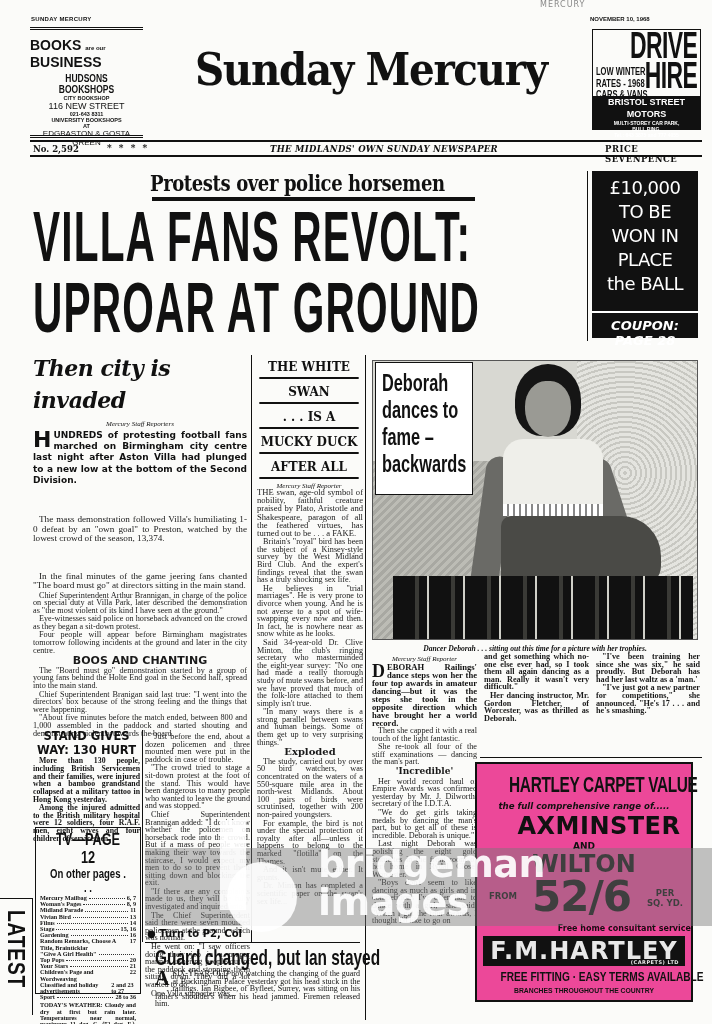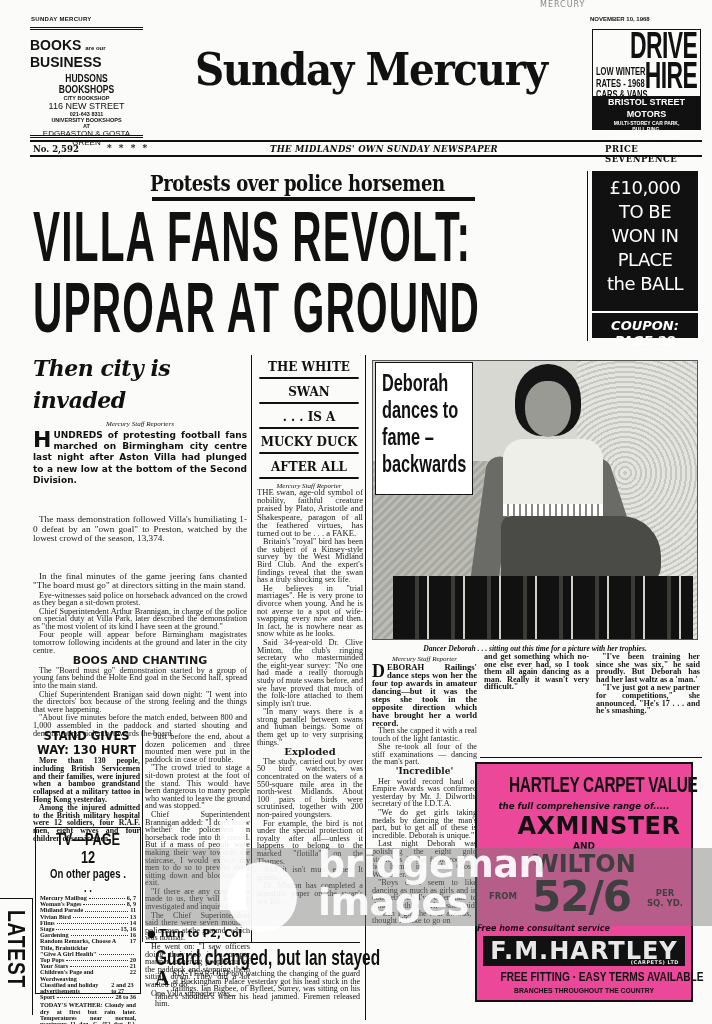--- a/index.html
+++ b/index.html
@@ -123,21 +123,21 @@
   
   #hartley { left: 475px; top: 762px; width: 218px; height: 240px; border: 2.5px solid #111; background: #ec4899; }
   #hartley .ht { position: absolute; left: 0; right: 0; top: 8px; text-align: center; font-family: "Liberation Sans", sans-serif; font-weight: bold; font-size: 22px; transform: scaleX(0.7); letter-spacing: -0.5px; white-space: nowrap; }
   #hartley .range { position: absolute; left: 0; right: 0; top: 37px; text-align: center; font-family: "DejaVu Sans", sans-serif; font-style: italic; font-weight: bold; font-size: 8.6px; }
   #hartley .ax { position: absolute; left: 0; right: 0; top: 48px; text-align: center; font-family: "DejaVu Sans", sans-serif; font-weight: bold; font-size: 24px; letter-spacing: 0.5px; padding-left: 30px; }
   #hartley .and { position: absolute; left: 0; right: 0; top: 77px; text-align: center; font-family: "DejaVu Sans", sans-serif; font-weight: bold; font-size: 9px; }
   #hartley .wil { position: absolute; left: 0; right: 0; top: 86px; text-align: center; font-family: "DejaVu Sans", sans-serif; font-weight: bold; font-size: 24px; }
   #hartley .from { position: absolute; left: 12px; top: 127px; font-family: "DejaVu Sans", sans-serif; font-weight: bold; font-size: 8.5px; }
   #hartley .price { position: absolute; left: 55px; top: 108px; font-family: "DejaVu Sans", sans-serif; font-weight: bold; font-size: 42px; letter-spacing: -1px; }
   #hartley .per { position: absolute; left: 170px; top: 125px; font-family: "DejaVu Sans", sans-serif; font-weight: bold; font-size: 8.5px; line-height: 9.5px; text-align: center; }
-  #hartley .fhc { position: absolute; left: 0; right: 0; top: 160px; text-align: left; font-family: "DejaVu Sans", sans-serif; font-style: italic; font-weight: bold; font-size: 8px; }
+  #hartley .fhc { position: absolute; left: 0; right: 0; top: 160px; text-align: right; font-family: "DejaVu Sans", sans-serif; font-weight: bold; font-size: 8px; }
   #hartley .fm { position: absolute; left: 6px; right: 6px; top: 172px; height: 30px; background: #111; color: #e8e8e8; text-align: center; font-family: "DejaVu Sans", sans-serif; font-weight: bold; font-size: 24px; line-height: 30px; letter-spacing: 1px; }
   #hartley .fm small { position: absolute; right: 6px; bottom: 1px; font-size: 5px; line-height: 5px; letter-spacing: 0.5px; }
   #hartley .ff { position: absolute; left: 0; right: 0; top: 205px; text-align: center; font-family: "Liberation Sans", sans-serif; font-weight: bold; font-size: 13px; transform: scaleX(0.78); white-space: nowrap; }
   #hartley .br { position: absolute; left: 0; right: 0; top: 222px; text-align: center; font-family: "Liberation Sans", sans-serif; font-weight: bold; font-size: 8px; transform: scaleX(0.85); white-space: nowrap; }
 
   
   #wm-band { left: 145px; top: 848px; width: 567px; height: 78px; background: rgba(120,120,120,0.45); }
   #wm-logo { left: 227px; top: 862px; width: 70px; height: 70px; border-radius: 50%; background: rgba(255,255,255,0.9); }
   #wm-logo-stem { left: 220px; top: 820px; width: 26px; height: 90px; background: rgba(255,255,255,0.9); }
   #wm-text { left: 318px; top: 845px; font-family: "DejaVu Sans", sans-serif; font-weight: bold; font-size: 38px; line-height: 38px; color: rgba(255,255,255,0.92); letter-spacing: -0.5px; }
@@ -211,26 +211,26 @@
   <div>invaded</div>
 </div>
 <div class="abs byline" style="left:33px;top:420px;width:214px;">Mercury Staff Reporters</div>
 <div class="abs" id="lead">
   <span class="drop">H</span><span>UNDREDS of protesting football fans marched on Birmingham city centre last night after Aston Villa had plunged to a new low at the bottom of the Second Division.</span>
 </div>
 
 <div class="abs body-text" id="left-body">
   <p class="bigger">The mass demonstration followed Villa's humiliating 1-0 defeat by an "own goal" to Preston, watched by the lowest crowd of the season, 13,374.</p>
   <p class="bigger">In the final minutes of the game jeering fans chanted "The board must go" at directors sitting in the main stand.</p>
+  <p>Chief Superintendent Arthur Brannigan, in charge of the police on special duty at Villa Park, later described the demonstration as "the most violent of its kind I have seen at the ground."</p>
   <p>Eye-witnesses said police on horseback advanced on the crowd as they began a sit-down protest.</p>
-  <p>Chief Superintendent Arthur Brannigan, in charge of the police on special duty at Villa Park, later described the demonstration as "the most violent of its kind I have seen at the ground."</p>
   <p>Four people will appear before Birmingham magistrates tomorrow following incidents at the ground and later in the city centre.</p>
   <p id="boos">BOOS AND CHANTING</p>
   <p>The "Board must go" demonstration started by a group of young fans behind the Holte End goal in the Second half, spread into the main stand.</p>
-  <p>Chief Superintendent Branigan said down night: "I went into the directors' box because of the strong feeling and the things that were happening.</p>
+  <p>Chief Superintendent Branigan said last true: "I went into the directors' box because of the strong feeling and the things that were happening.</p>
   <p>"About five minutes before the match ended, between 800 and 1,000 assembled in the paddock and started shouting and demonstrating violently towards the board.</p>
 </div>
 
 <div class="rule" id="vrule-c"></div>
 
 <div class="abs" id="stand-box">
   <div class="h">STAND GIVES</div>
   <div class="h">WAY: 130 HURT</div>
   <div class="t" style="text-indent:6px;">More than 130 people, including British Servicemen and their families, were injured when a bamboo grandstand collapsed at a military tattoo in Hong Kong yesterday.</div>
   <div class="t" style="text-indent:6px;">Among the injured admitted to the British military hospital were 12 soldiers, four R.A.F. men, eight wives and four children of servicemen.</div>
@@ -385,20 +385,21 @@
     <p>She re-took all four of the stiff examinations — dancing the man's part.</p>
     <p id="incredible">'Incredible'</p>
     <p>Her world record haul of Empire Awards was confirmed yesterday by Mr. J. Dilworth, secretary of the I.D.T.A.</p>
     <p>"We do get girls taking medals by dancing the man's part, but to get all of these is incredible. Deborah is unique."</p>
     <p>Last night Deborah was polishing the eight gold statuettes in the front room of her home in Rydal Close, Worcester.</p>
     <p>"Boys don't seem to like dancing as much as girls and in competitions I've often had to dance with a girl," she said. "When I got the four awards, I thought I'd like to go on</p>
   </div>
 </div>
 <div class="abs body-text" id="deb-col2">
   <p style="text-indent:0;font-weight:bold;">and get something which no-one else ever had, so I took them all again dancing as a man. Really it wasn't very difficult."</p>
+  <p style="font-weight:bold;">Her dancing instructor, Mr. Gordon Fletcher, of Worcester, was as thrilled as Deborah.</p>
 </div>
 <div class="abs body-text" id="deb-col3">
   <p style="font-weight:bold;">"I've been training her since she was six," he said proudly. But Deborah has had her last waltz as a 'man.'</p>
   <p style="font-weight:bold;">"I've just got a new partner for competitions," she announced. "He's 17 . . . and he's smashing."</p>
 </div>
 <div class="rule" id="deb-rule"></div>
 
 <div class="abs" id="hartley">
   <div class="ht">HARTLEY CARPET VALUE</div>
   <div class="range">the full comprehensive range of.....</div>

